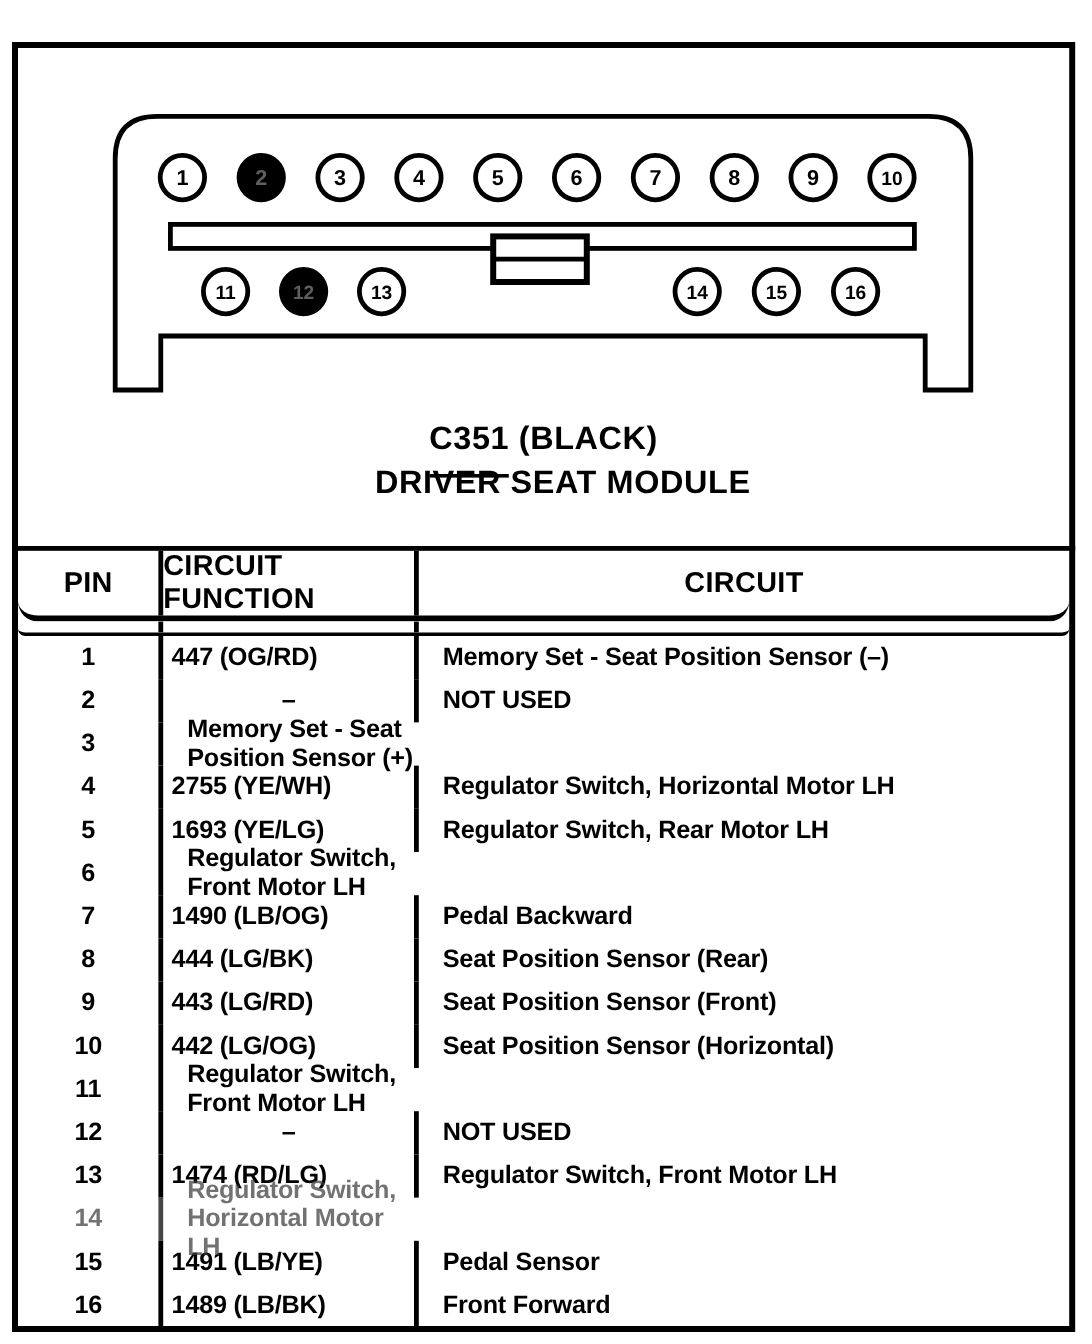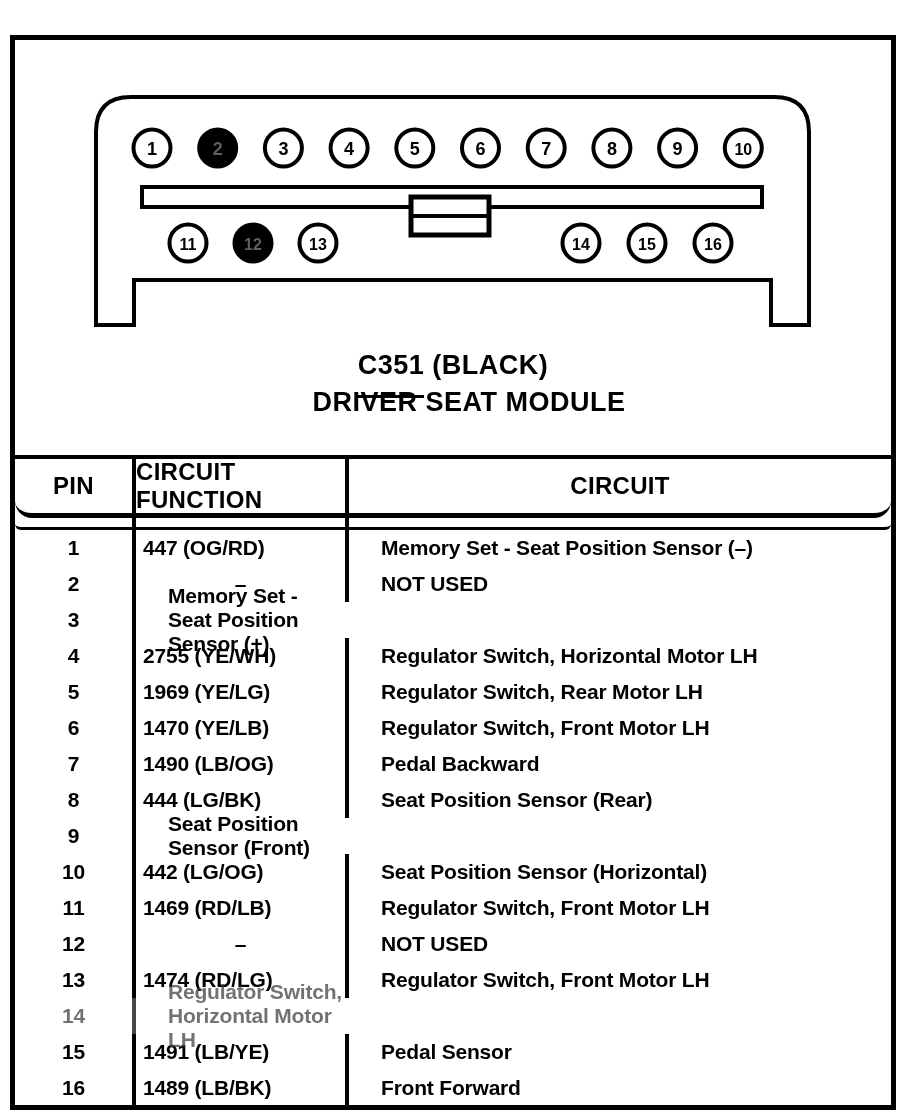--- a/index.html
+++ b/index.html
@@ -23,21 +23,21 @@
   .td { box-sizing:border-box; display:flex; align-items:center; }
   .td-circuit, .td-function { border-left:4px solid #000; }
   .thead .td { height:54px; justify-content:center; font-size:24px; font-weight:700; letter-spacing:0.3px; }
   .thead { border-bottom:5px solid #000; }
   .spacer { border-bottom:3px solid #000; }
   .spacer .td { height:9px; }
   .body-row .td { height:36px; font-size:21px; font-weight:700; letter-spacing:-0.2px; }
   .body-row .td-pin { justify-content:center; }
   .body-row .td-circuit { justify-content:flex-start; padding-left:7px; }
   .body-row .td-circuit.dash { justify-content:center; padding-left:0; }
-  .body-row .td-function { justify-content:flex-start; padding-left:32px; }
+  .body-row .td-function { justify-content:flex-start; padding-left:20px; }
   .body-row.faded .td { color:#3c3c3c; opacity:0.72; }
 </style>
 </head>
 <body>
 
 <div class="page">
   <div class="outer-box"></div>
 
   <svg class="connector-svg" viewBox="0 0 910 460">
     <path d="M 96 325 L 96 132 Q 96 97 131 97 L 774 97 Q 809 97 809 132 L 809 325 L 771 325 L 771 280 L 134 280 L 134 325 Z" fill="#ffffff" stroke="#000000" stroke-width="4"></path>
@@ -147,50 +147,49 @@
           <div class="td td-pin">3</div>
           <div class="td td-function">Memory Set - Seat Position Sensor (+)</div>
         </div>
         <div class="tr body-row">
           <div class="td td-pin">4</div>
           <div class="td td-circuit">2755 (YE/WH)</div>
           <div class="td td-function">Regulator Switch, Horizontal Motor LH</div>
         </div>
         <div class="tr body-row">
           <div class="td td-pin">5</div>
-          <div class="td td-circuit">1969 (YE/LG)</div>
+          <div class="td td-circuit">1693 (YE/LG)</div>
           <div class="td td-function">Regulator Switch, Rear Motor LH</div>
         </div>
         <div class="tr body-row">
           <div class="td td-pin">6</div>
-          <div class="td td-circuit">1470 (YE/LB)</div>
           <div class="td td-function">Regulator Switch, Front Motor LH</div>
         </div>
         <div class="tr body-row">
           <div class="td td-pin">7</div>
           <div class="td td-circuit">1490 (LB/OG)</div>
           <div class="td td-function">Pedal Backward</div>
         </div>
         <div class="tr body-row">
           <div class="td td-pin">8</div>
           <div class="td td-circuit">444 (LG/BK)</div>
           <div class="td td-function">Seat Position Sensor (Rear)</div>
         </div>
         <div class="tr body-row">
           <div class="td td-pin">9</div>
+          <div class="td td-circuit">443 (LG/RD)</div>
           <div class="td td-function">Seat Position Sensor (Front)</div>
         </div>
         <div class="tr body-row">
           <div class="td td-pin">10</div>
           <div class="td td-circuit">442 (LG/OG)</div>
           <div class="td td-function">Seat Position Sensor (Horizontal)</div>
         </div>
         <div class="tr body-row">
           <div class="td td-pin">11</div>
-          <div class="td td-circuit">1469 (RD/LB)</div>
           <div class="td td-function">Regulator Switch, Front Motor LH</div>
         </div>
         <div class="tr body-row">
           <div class="td td-pin">12</div>
           <div class="td td-circuit dash">–</div>
           <div class="td td-function">NOT USED</div>
         </div>
         <div class="tr body-row">
           <div class="td td-pin">13</div>
           <div class="td td-circuit">1474 (RD/LG)</div>

